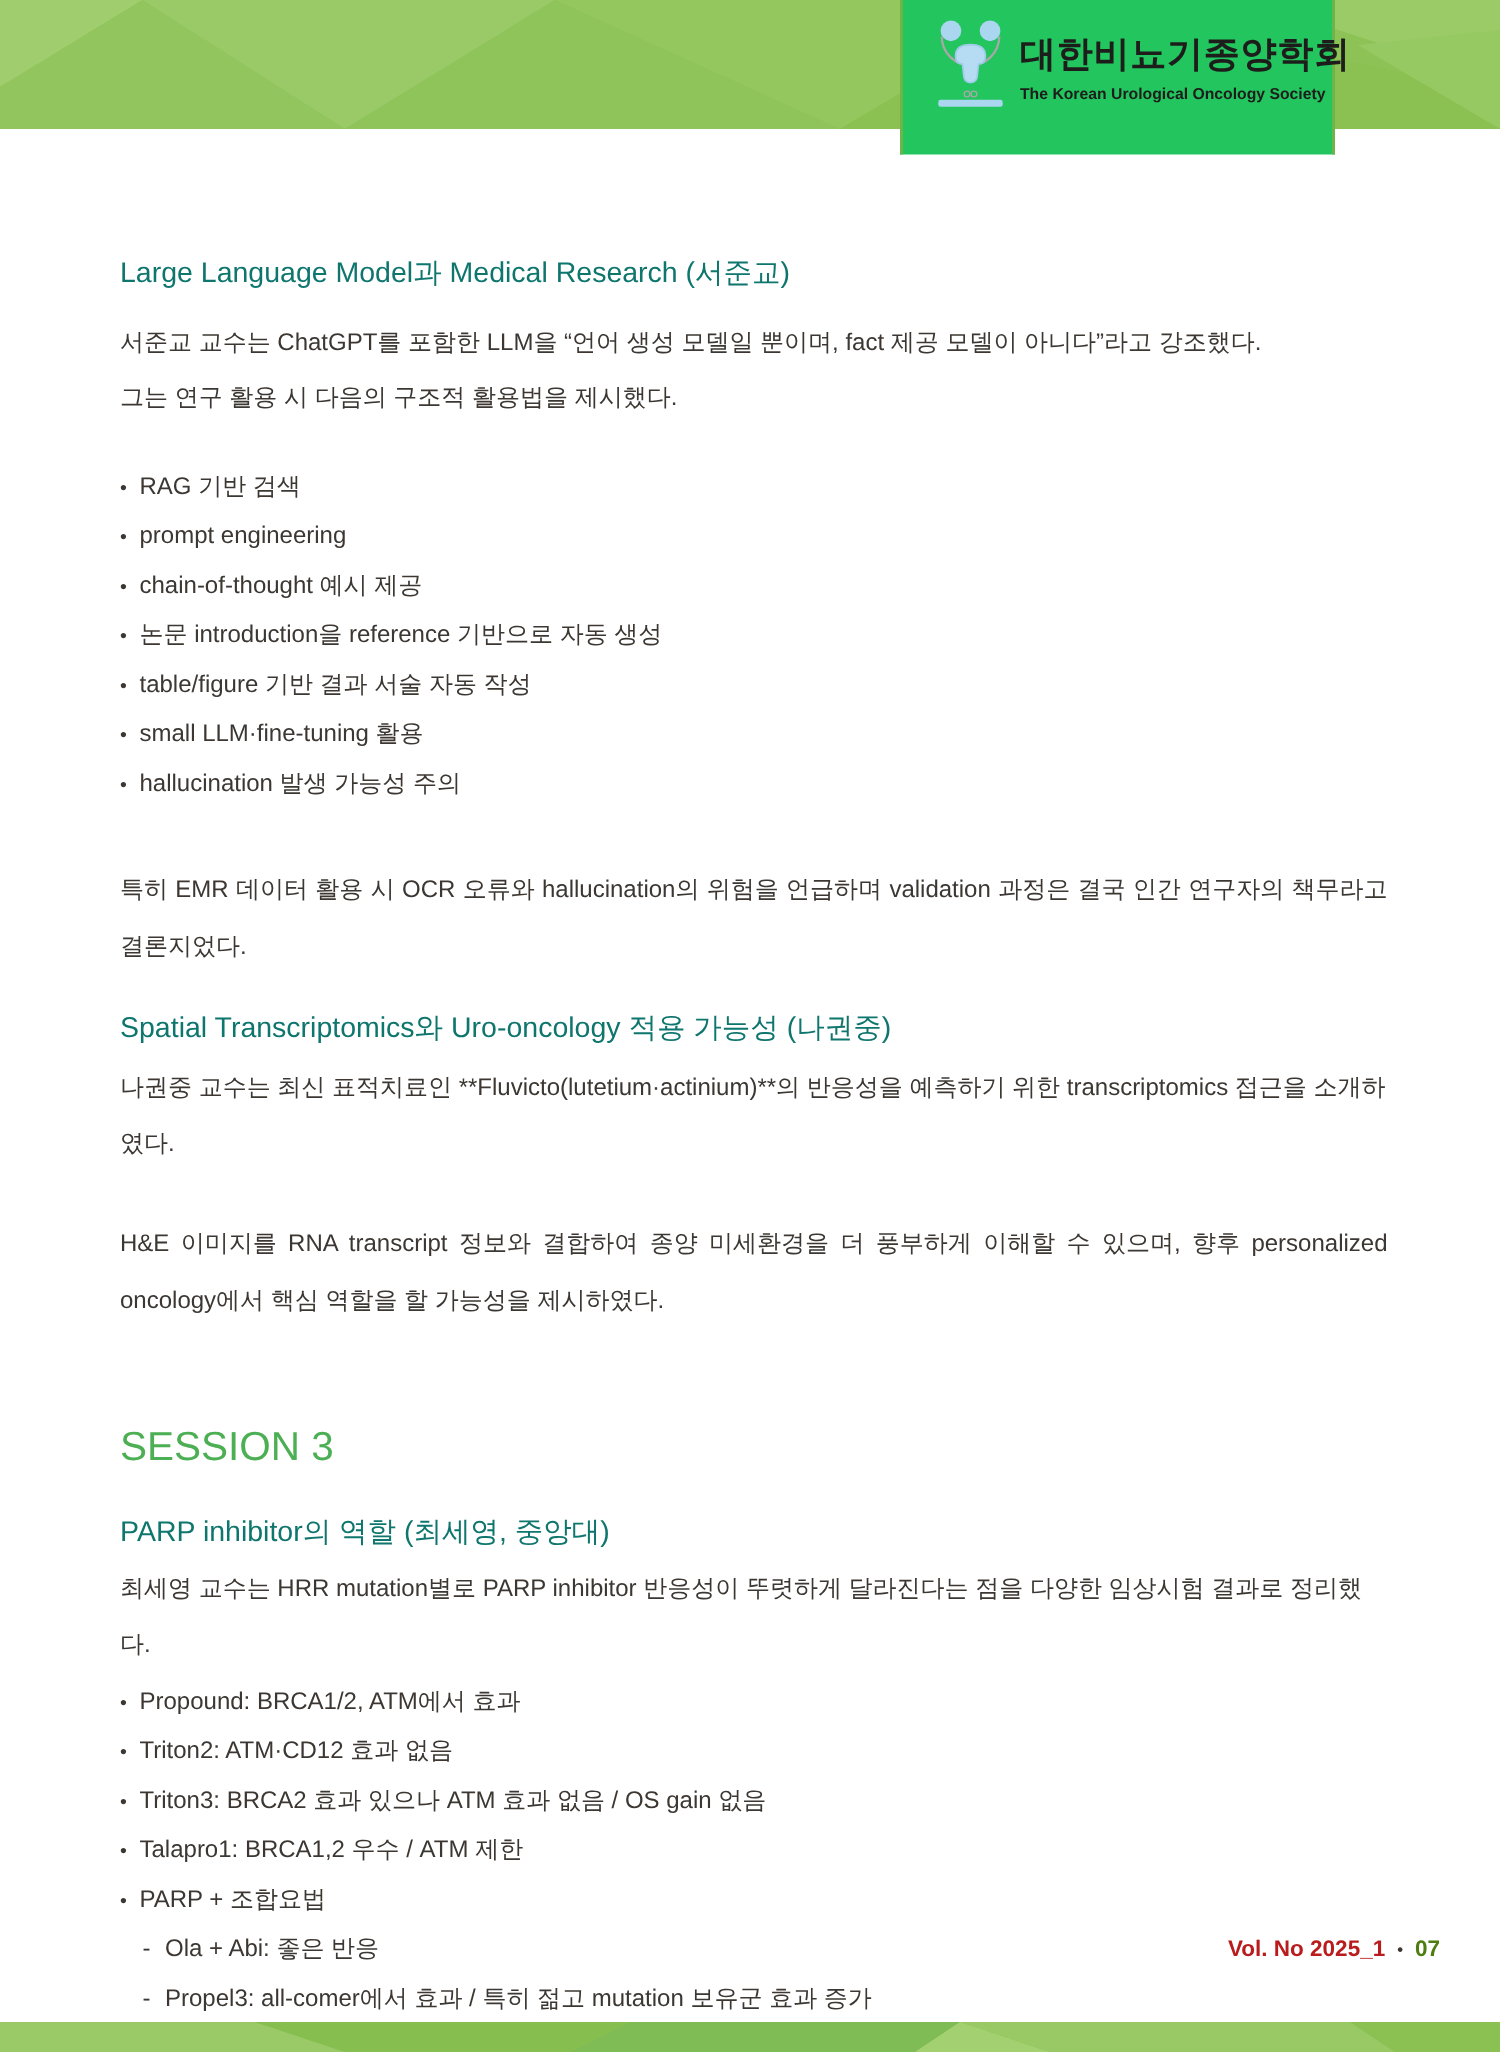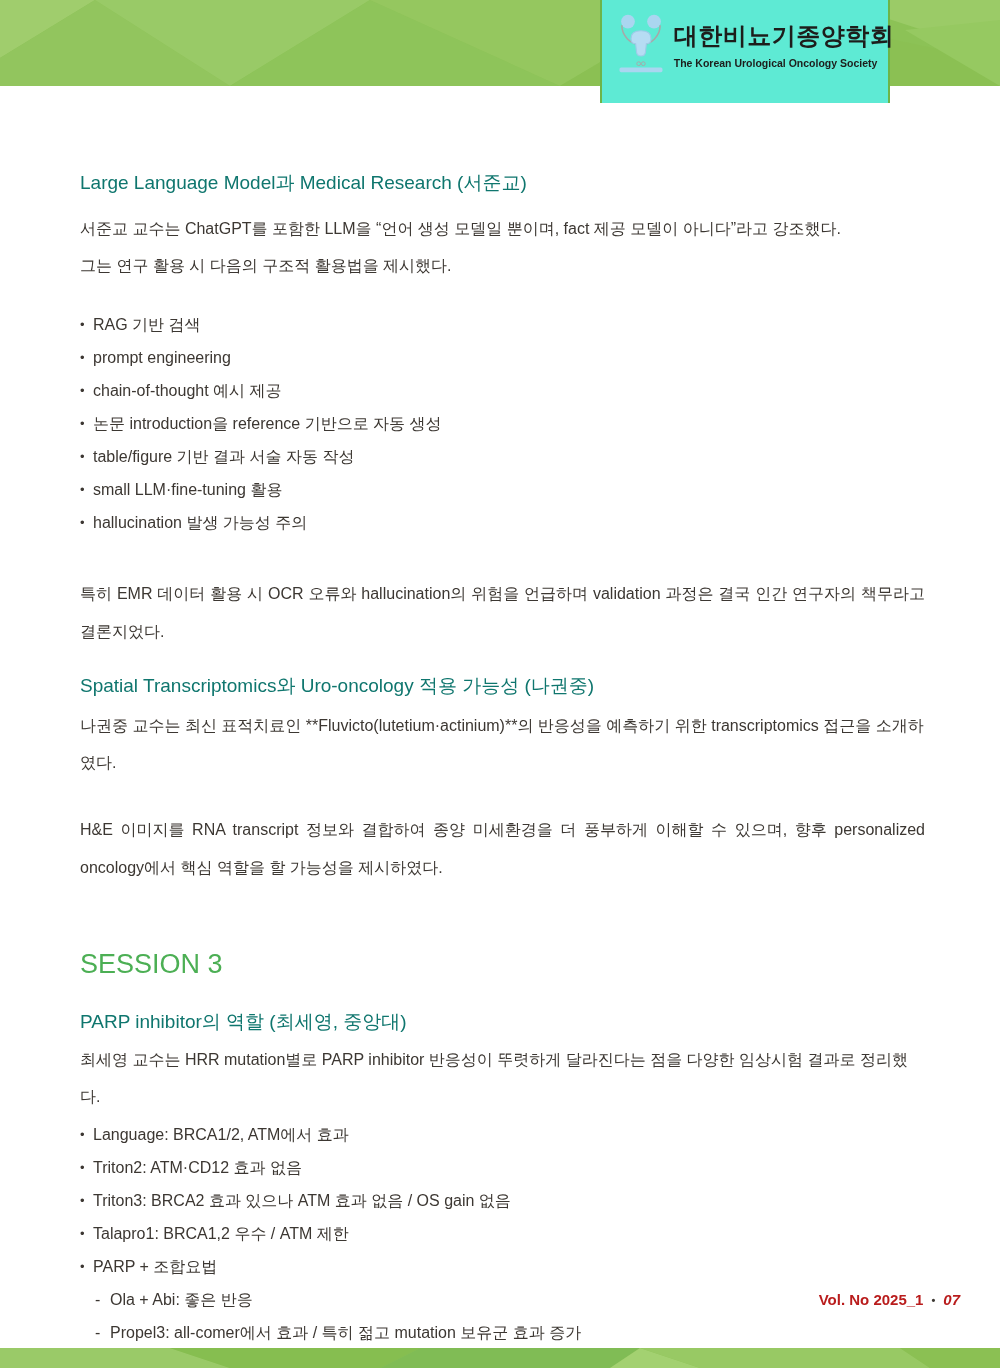--- a/index.html
+++ b/index.html
@@ -20,26 +20,26 @@
     top: 0; left: 0;
     width: 1000px; height: 86px;
   }
   .header-band svg { display: block; }
 
   
   .logo-box {
     position: absolute;
     top: 0; left: 600px;
     width: 290px; height: 103px;
-    background: #5eead4;
+    background: #22c55e;
     border-left: 2px solid #6db548;
     border-right: 2px solid #6db548;
     display: flex;
     align-items: center;
-    justify-content: center;
+    justify-content: space-between;
     padding: 0 0 14px 22px;
   }
   .logo-icon { flex: 0 0 auto; margin-right: 10px; }
   .logo-text { display: flex; flex-direction: column; }
   .logo-ko {
     font-size: 24px;
     font-weight: 700;
     color: #1d1d1b;
     letter-spacing: 0.5px;
     white-space: nowrap;
@@ -116,21 +116,21 @@
     position: absolute;
     top: 1291px; right: 40px;
     font-size: 15px;
     font-weight: 700;
     display: flex;
     align-items: center;
     gap: 8px;
   }
   .footer .vol { color: #b91c1c; }
   .footer .dot { color: #3c3732; font-size: 11px; }
-  .footer .pg  { color: #b91c1c; font-style: italic; }
+  .footer .pg  { color: #4d7c0f; }
 
   .bottom-bar {
     position: absolute;
     bottom: 0; left: 0;
     width: 1000px; height: 20px;
   }
   .bottom-bar svg { display: block; }
 </style>
 </head>
 <body>
@@ -191,21 +191,21 @@
     <div class="sec-heading m-head2">Spatial Transcriptomics와 Uro-oncology 적용 가능성 (나권중)</div>
     <p class="body m-para2a">나권중 교수는 최신 표적치료인 **Fluvicto(lutetium·actinium)**의 반응성을 예측하기 위한 transcriptomics 접근을 소개하였다.</p>
     <p class="body justify m-para2b">H&amp;E 이미지를 RNA transcript 정보와 결합하여 종양 미세환경을 더 풍부하게 이해할 수 있으며, 향후 personalized oncology에서 핵심 역할을 할 가능성을 제시하였다.</p>
 
     <div class="session-title">SESSION 3</div>
 
     <div class="sec-heading m-head3">PARP inhibitor의 역할 (최세영, 중앙대)</div>
     <p class="body m-para3">최세영 교수는 HRR mutation별로 PARP inhibitor 반응성이 뚜렷하게 달라진다는 점을 다양한 임상시험 결과로 정리했다.</p>
 
     <ul class="bullets m-bullets2">
-      <li>Language: BRCA1/2, ATM에서 효과</li>
+      <li>Propound: BRCA1/2, ATM에서 효과</li>
       <li>Triton2: ATM·CD12 효과 없음</li>
       <li>Triton3: BRCA2 효과 있으나 ATM 효과 없음 / OS gain 없음</li>
       <li>Talapro1: BRCA1,2 우수 / ATM 제한</li>
       <li>PARP + 조합요법</li>
       <li class="sub">Ola + Abi: 좋은 반응</li>
       <li class="sub">Propel3: all-comer에서 효과 / 특히 젊고 mutation 보유군 효과 증가</li>
     </ul>
 
   </div>
 

